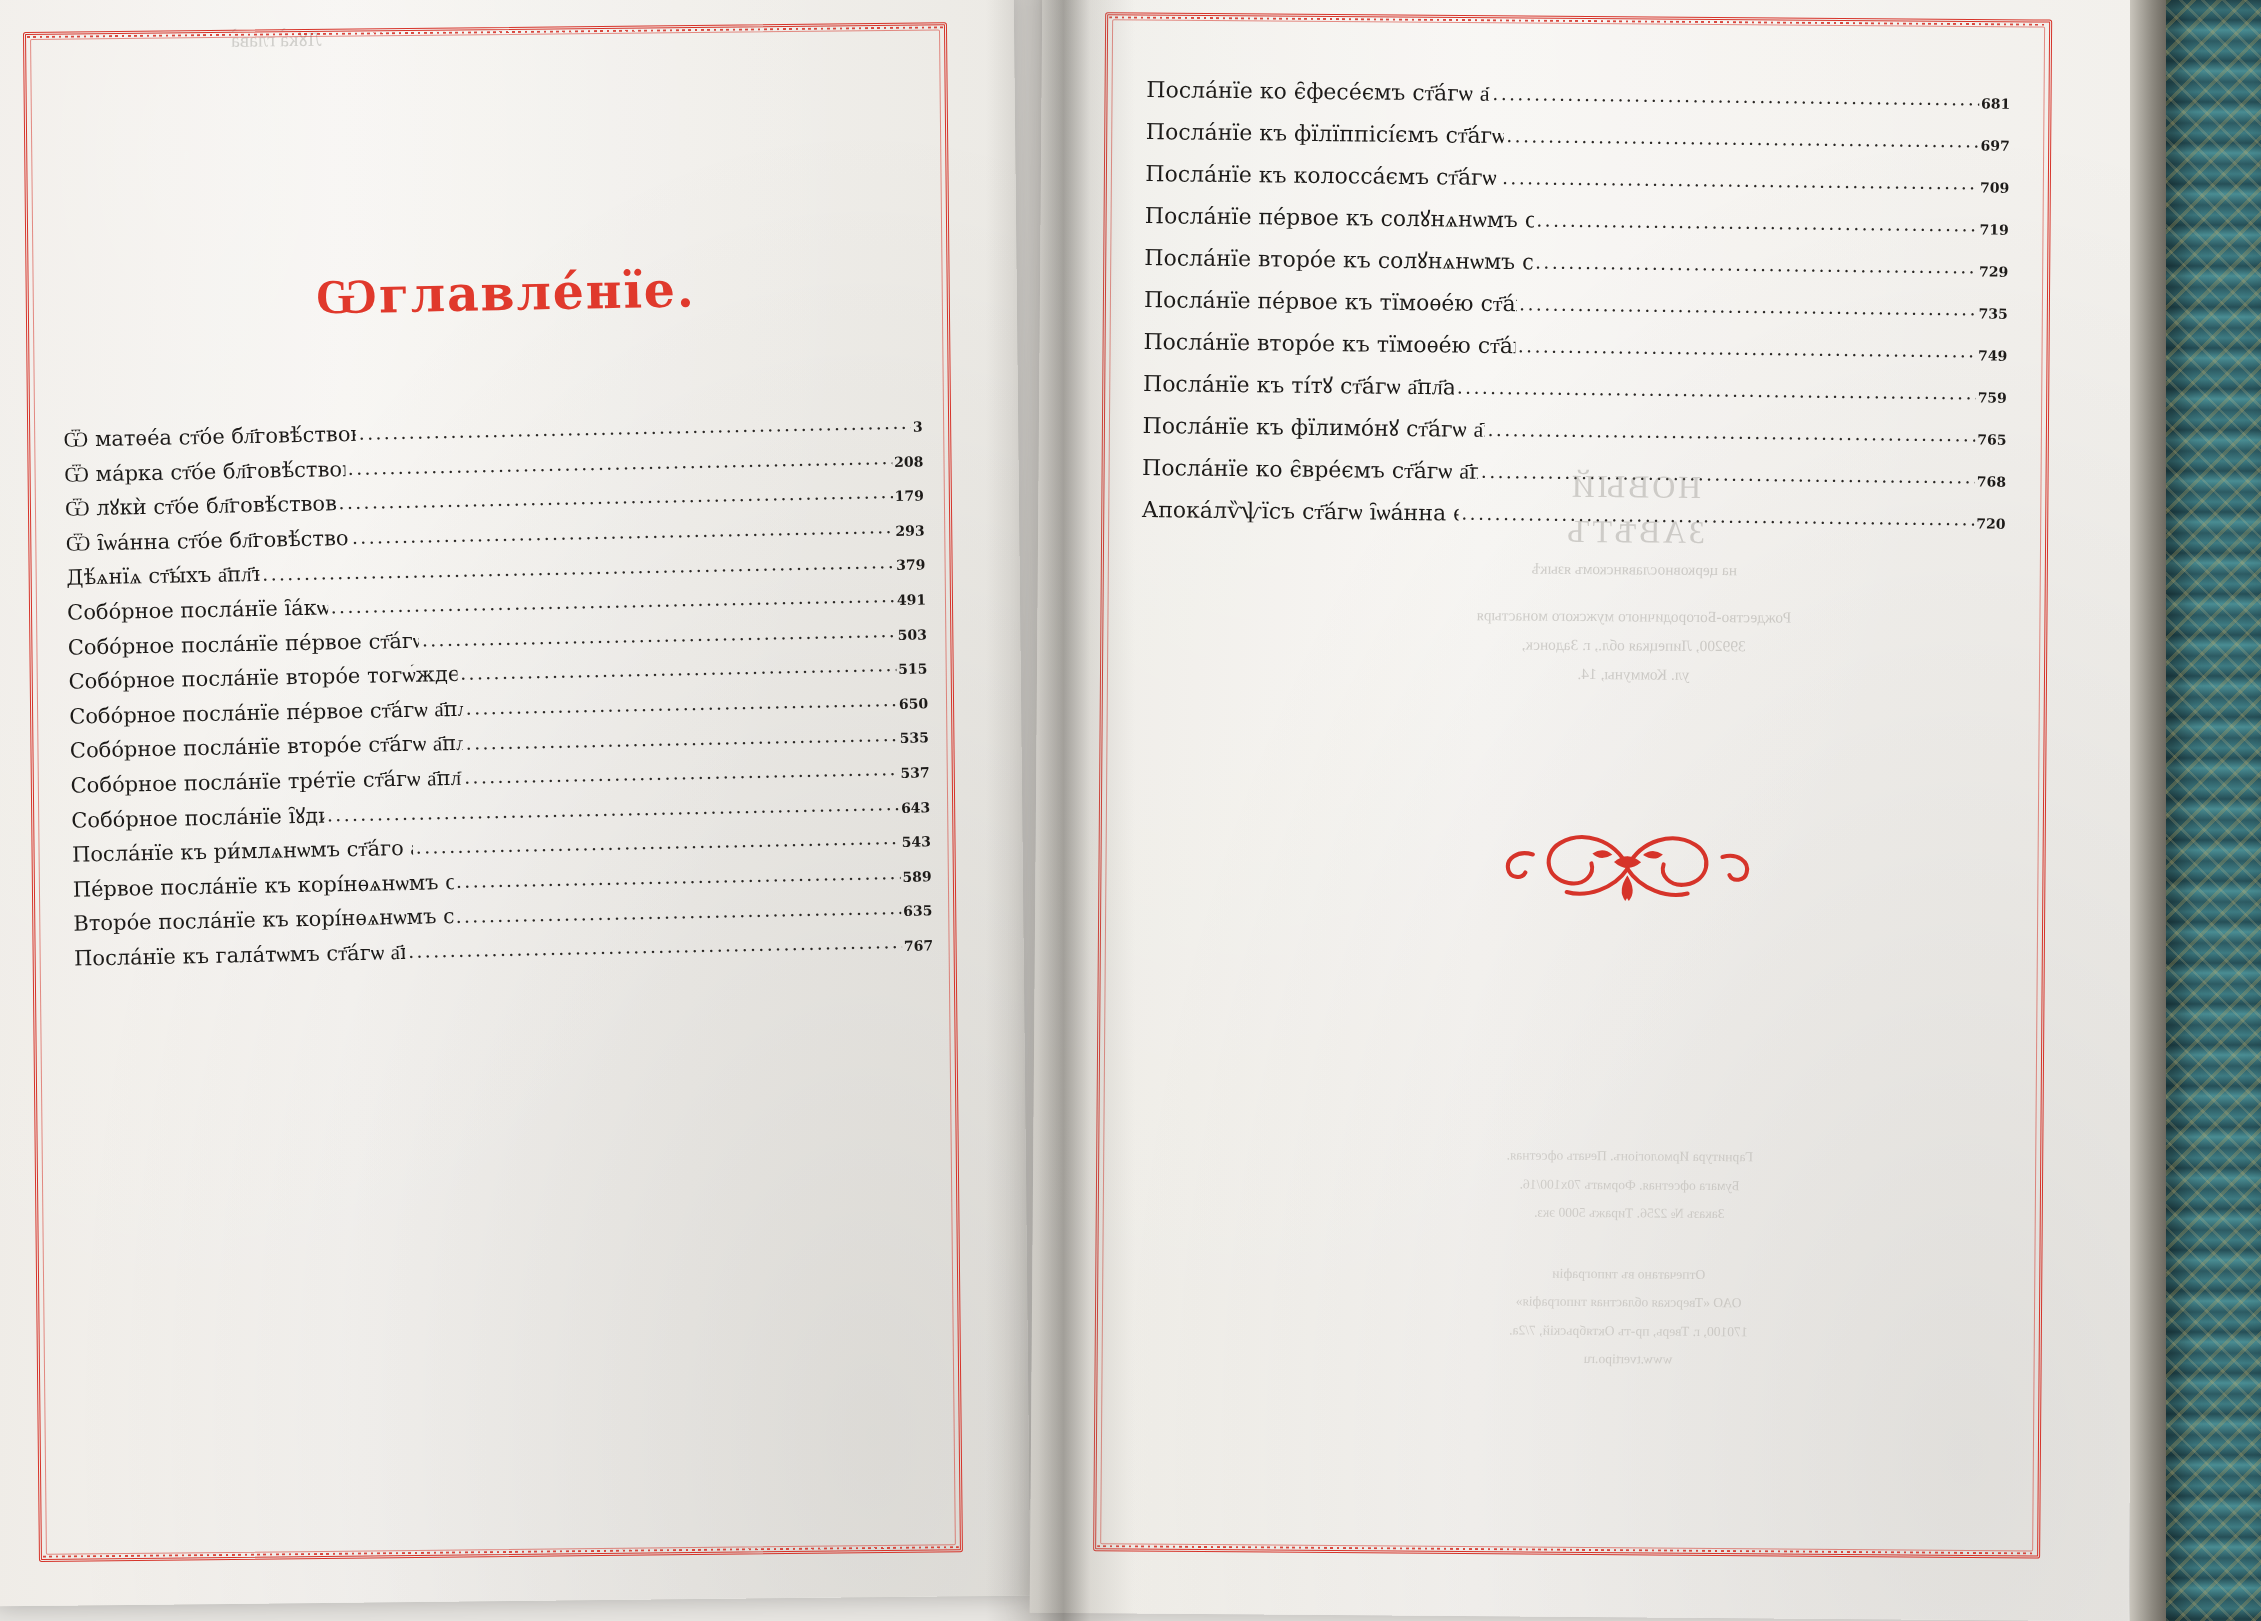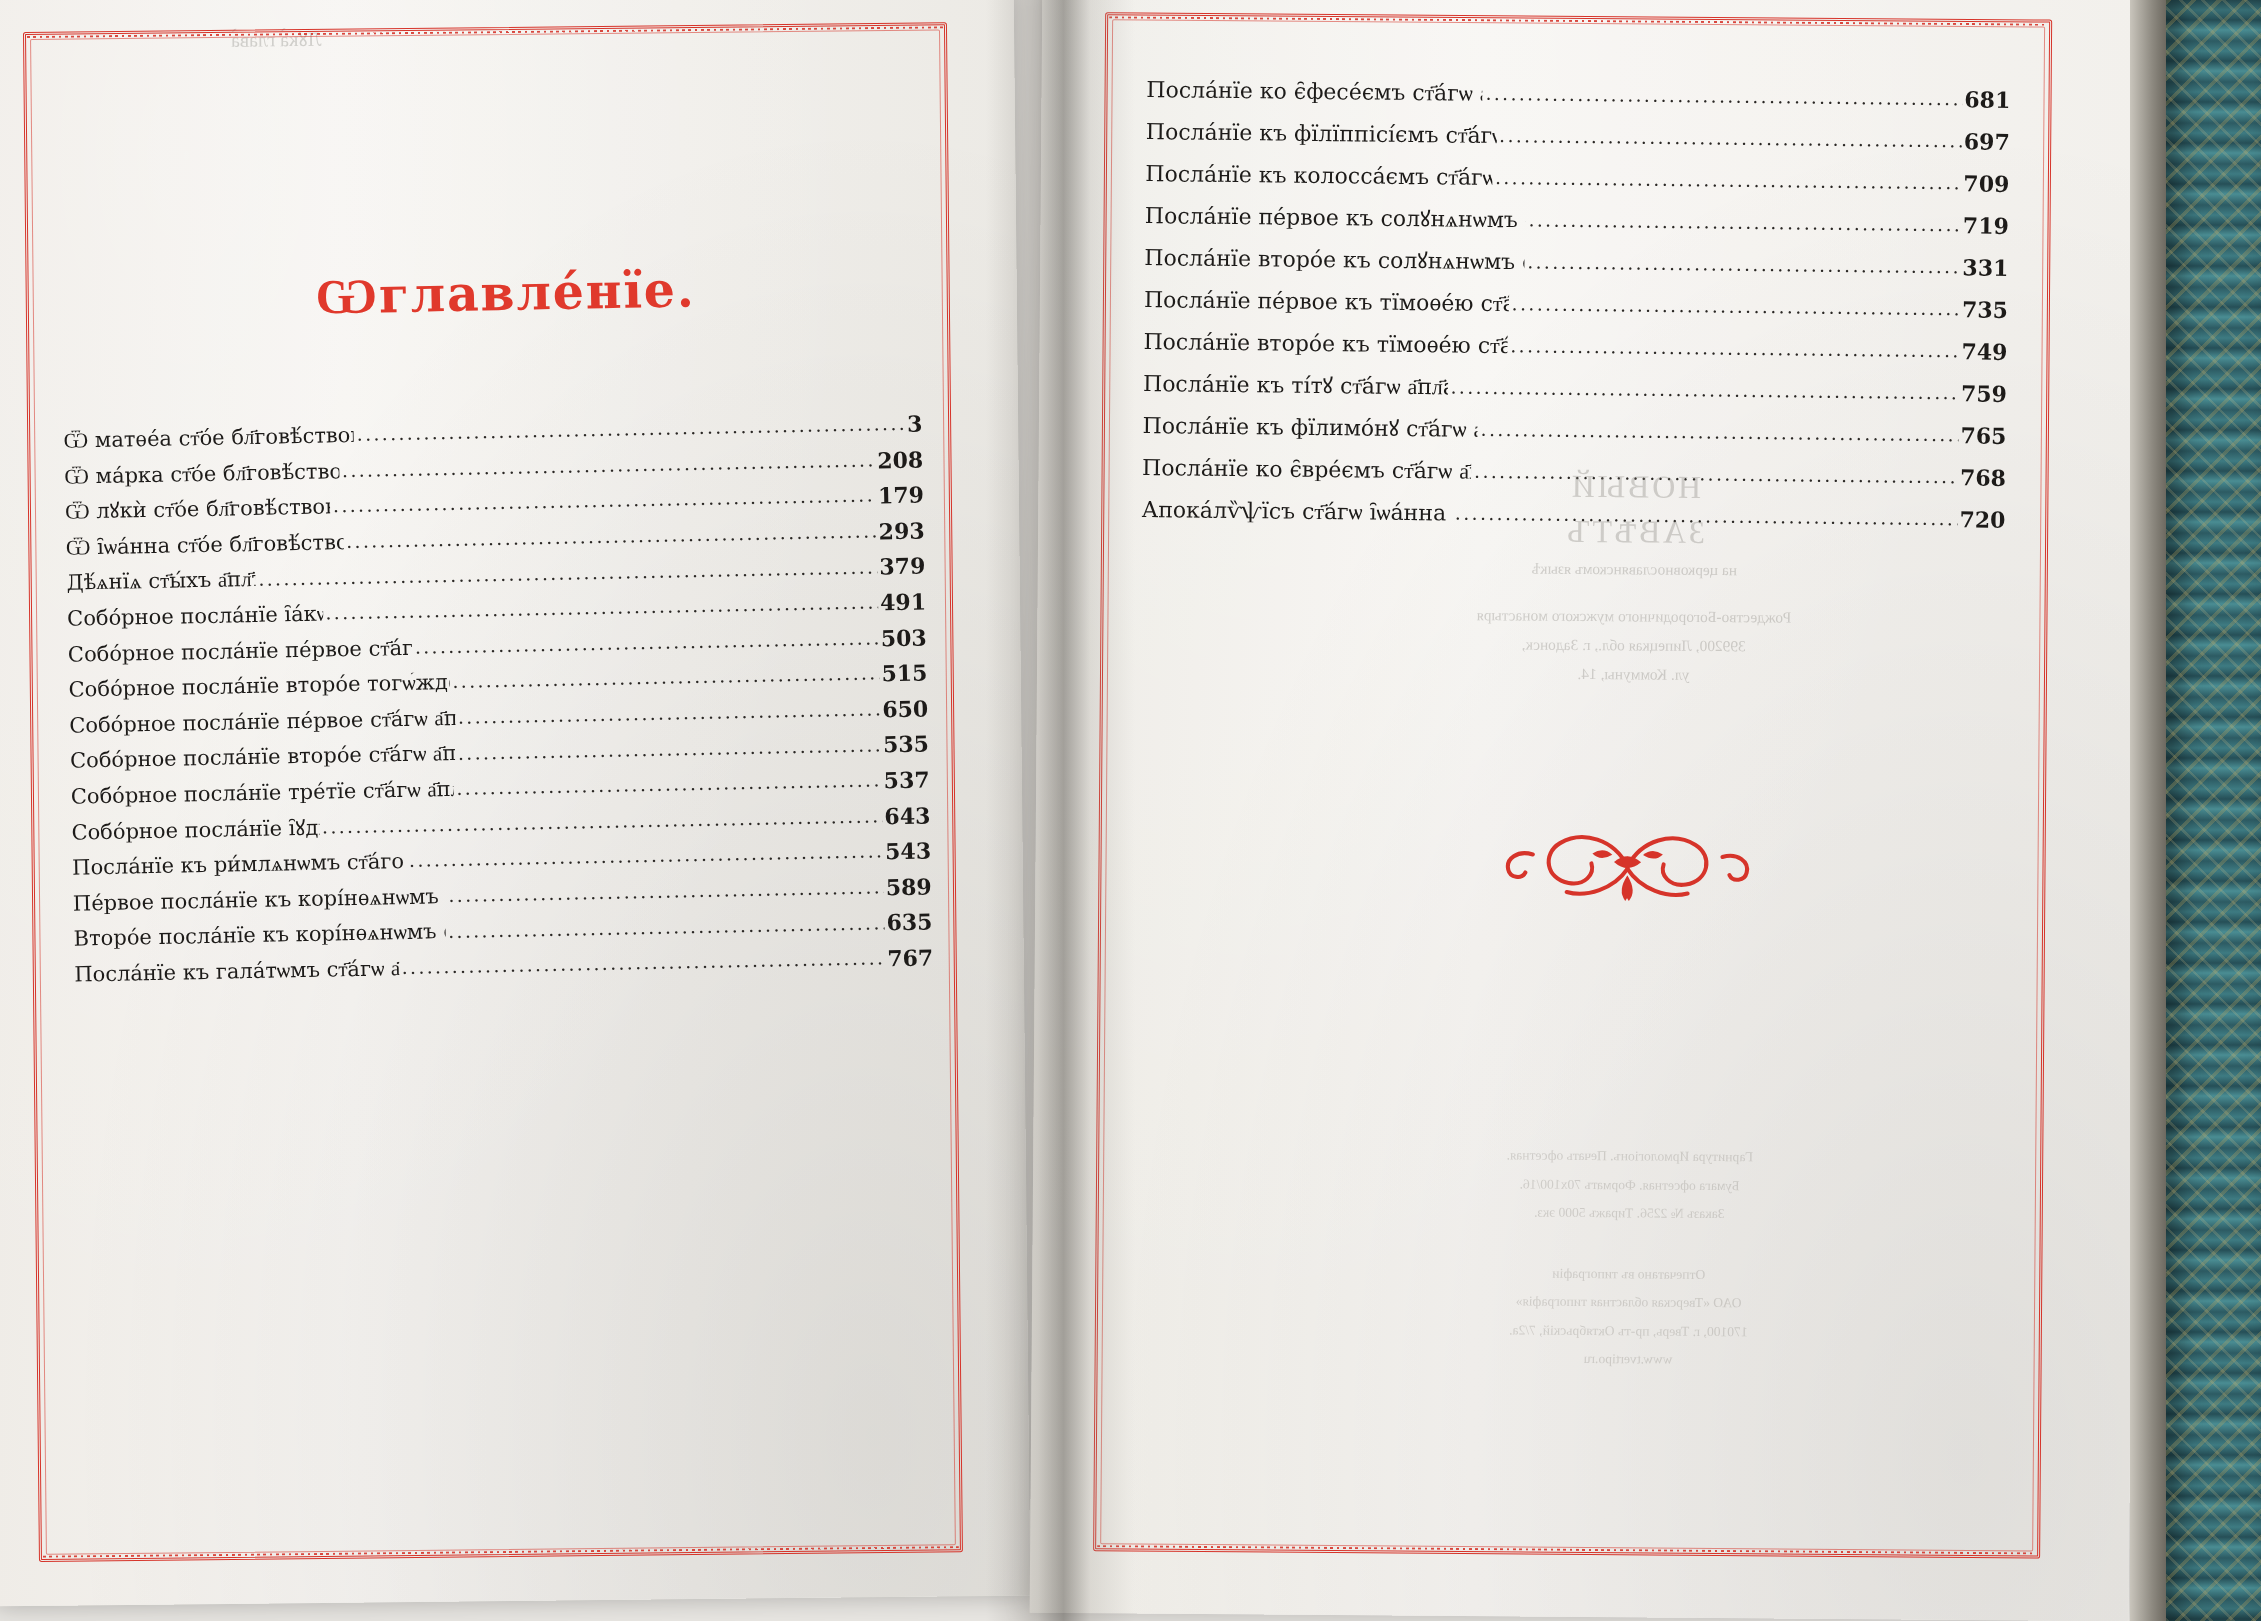--- a/index.html
+++ b/index.html
@@ -202,21 +202,21 @@
     overflow: hidden;
     white-space: nowrap;
     letter-spacing: 2.3px;
     color: #2a2724;
     margin: 0 1.8px 1.8px 2.7px;
     font-size: 19px;
   }
   .toc-row .pg {
     flex: 0 0 auto;
     font-weight: bold;
-    font-size: 22px;
+    font-size: 14px;
   }
 
   
   .toc-list-right {
     position: absolute;
     left: 104px;
     top: 95px;
     width: 864px;
     transform: rotate(0.2deg);
   }
@@ -403,21 +403,21 @@
         <span class="pg">709</span>
       </div>
       <div class="toc-row">
         <span class="label">Посла́нїе пе́рвое къ солꙋ́нѧнѡмъ ст҃а́гѡ а҃пл҃а па́ѵла</span>
         <span class="dots">..............................................................................</span>
         <span class="pg">719</span>
       </div>
       <div class="toc-row">
         <span class="label">Посла́нїе второ́е къ солꙋ́нѧнѡмъ ст҃а́гѡ а҃пл҃а па́ѵла</span>
         <span class="dots">..............................................................................</span>
-        <span class="pg">331</span>
+        <span class="pg">729</span>
       </div>
       <div class="toc-row">
         <span class="label">Посла́нїе пе́рвое къ тїмоѳе́ю ст҃а́гѡ а҃пл҃а па́ѵла</span>
         <span class="dots">..............................................................................</span>
         <span class="pg">735</span>
       </div>
       <div class="toc-row">
         <span class="label">Посла́нїе второ́е къ тїмоѳе́ю ст҃а́гѡ а҃пл҃а па́ѵла</span>
         <span class="dots">..............................................................................</span>
         <span class="pg">749</span>

